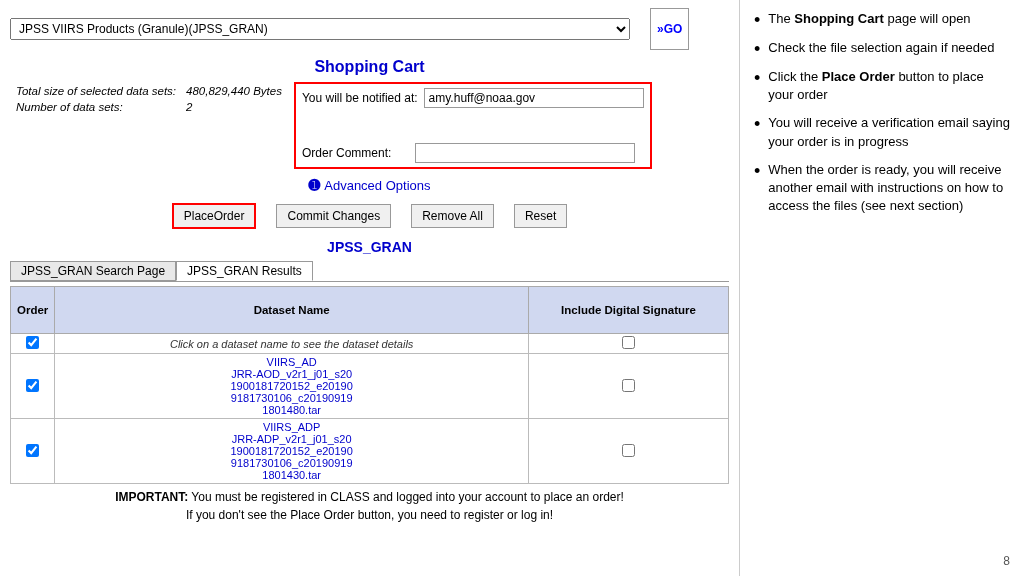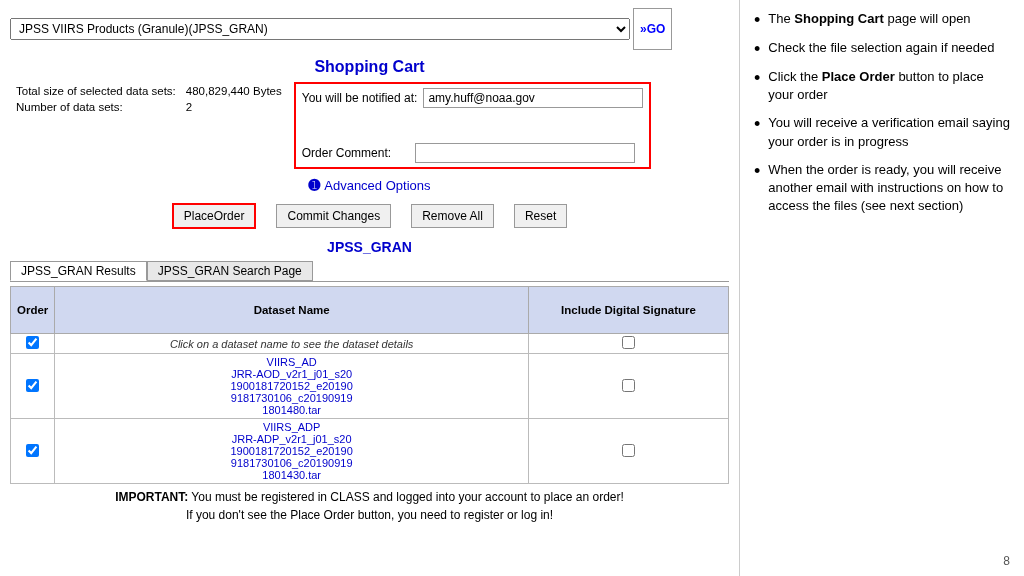--- a/index.html
+++ b/index.html
@@ -20,21 +20,21 @@
       display: flex;
       flex-direction: column;
       gap: 4px;
       border-right: 1px solid #ccc;
     }
 
     
     .top-bar {
       display: flex;
       align-items: center;
-      gap: 3px;
+      gap: 20px;
       margin-bottom: 4px;
     }
     .top-bar select {
       width: 620px;
       font-size: 12px;
       padding: 2px 4px;
     }
     .go-button {
       background: #fff;
       border: 1px solid #999;
@@ -60,20 +60,21 @@
       align-items: flex-start;
       gap: 6px;
       margin-bottom: 2px;
     }
     .data-stats {
       font-size: 11.5px;
       min-width: 200px;
     }
     .data-stats table {
       border: none;
+      font-style: italic;
     }
     .data-stats td {
       padding: 1px 4px;
       font-size: 11.5px;
     }
     .notify-box {
       border: 2px solid red;
       padding: 4px 6px;
       display: flex;
       flex-direction: column;
@@ -313,22 +314,22 @@
   <div class="buttons-row">
     <button class="place-order-btn">PlaceOrder</button>
     <button class="btn-normal">Commit Changes</button>
     <button class="btn-normal">Remove All</button>
     <button class="btn-normal">Reset</button>
   </div>
 
   <div class="gran-title">JPSS_GRAN</div>
 
   <div class="tabs-row">
+    <div class="tab">JPSS_GRAN Search Page</div>
     <div class="tab active">JPSS_GRAN Results</div>
-    <div class="tab">JPSS_GRAN Search Page</div>
   </div>
 
   <table class="data-table">
     <thead>
       <tr>
         <th class="header-row-order">Order</th>
         <th>Dataset Name</th>
         <th class="header-row-sig">Include Digital Signature</th>
       </tr>
     </thead>

